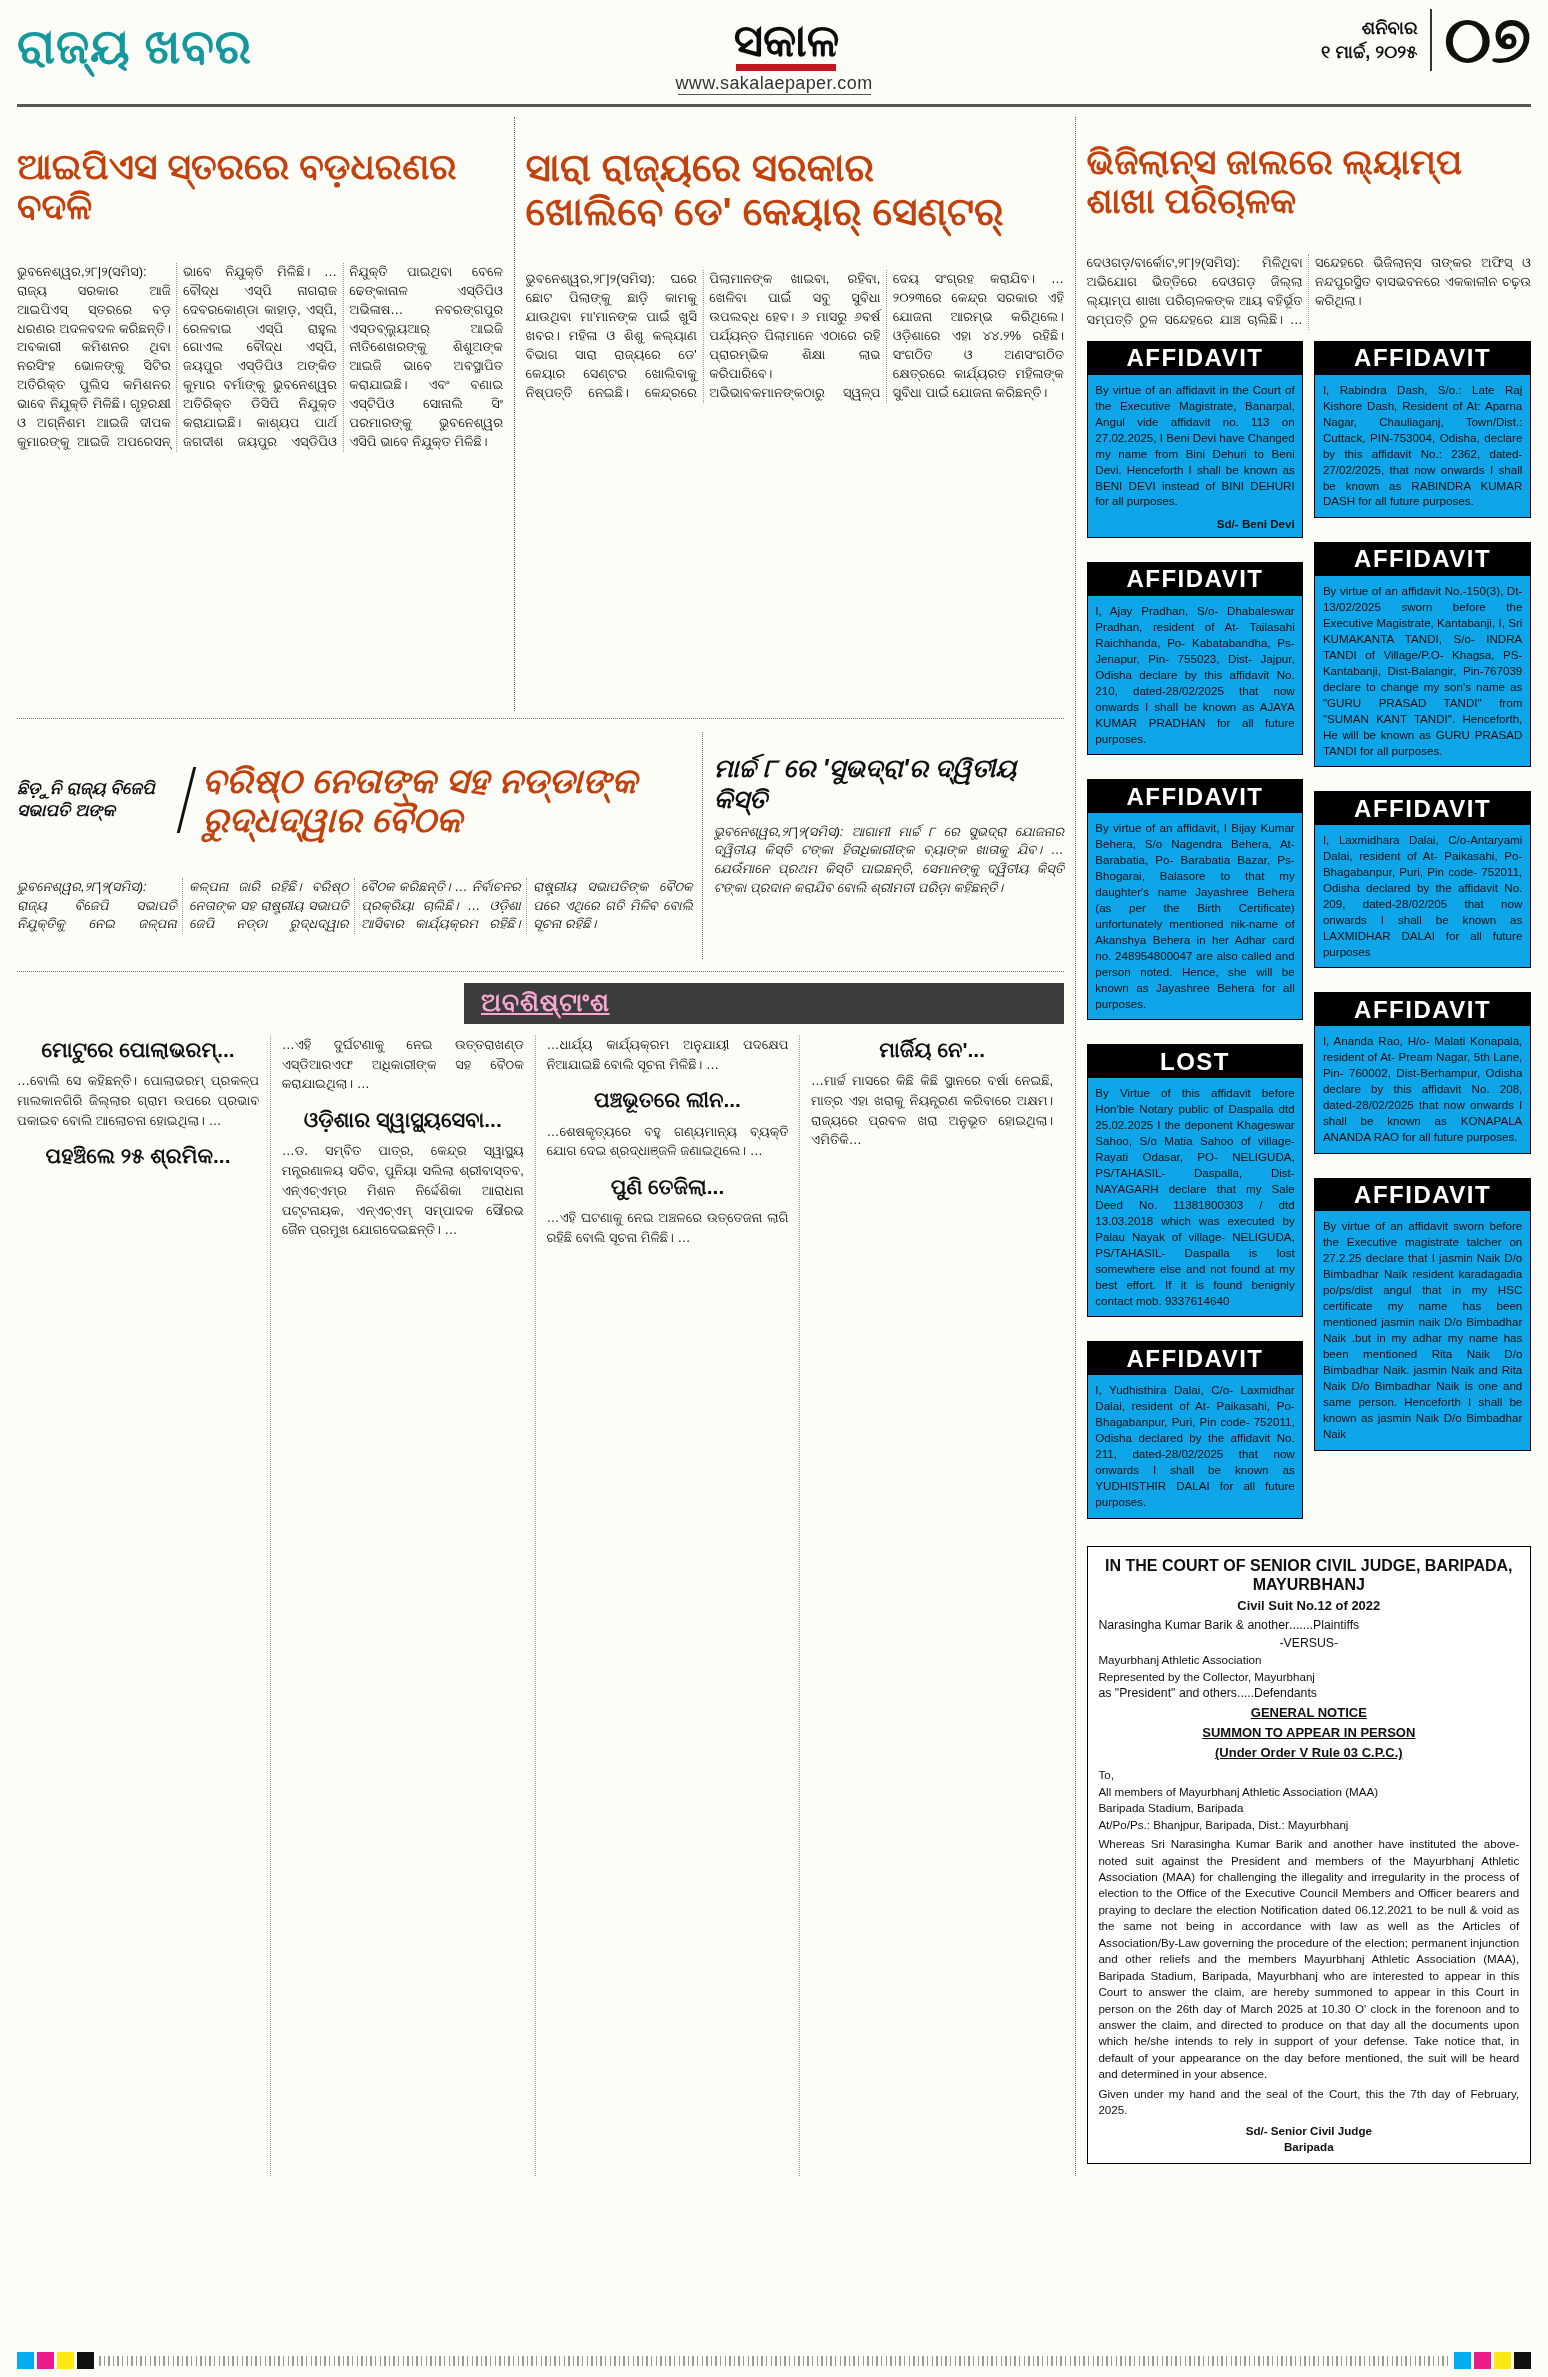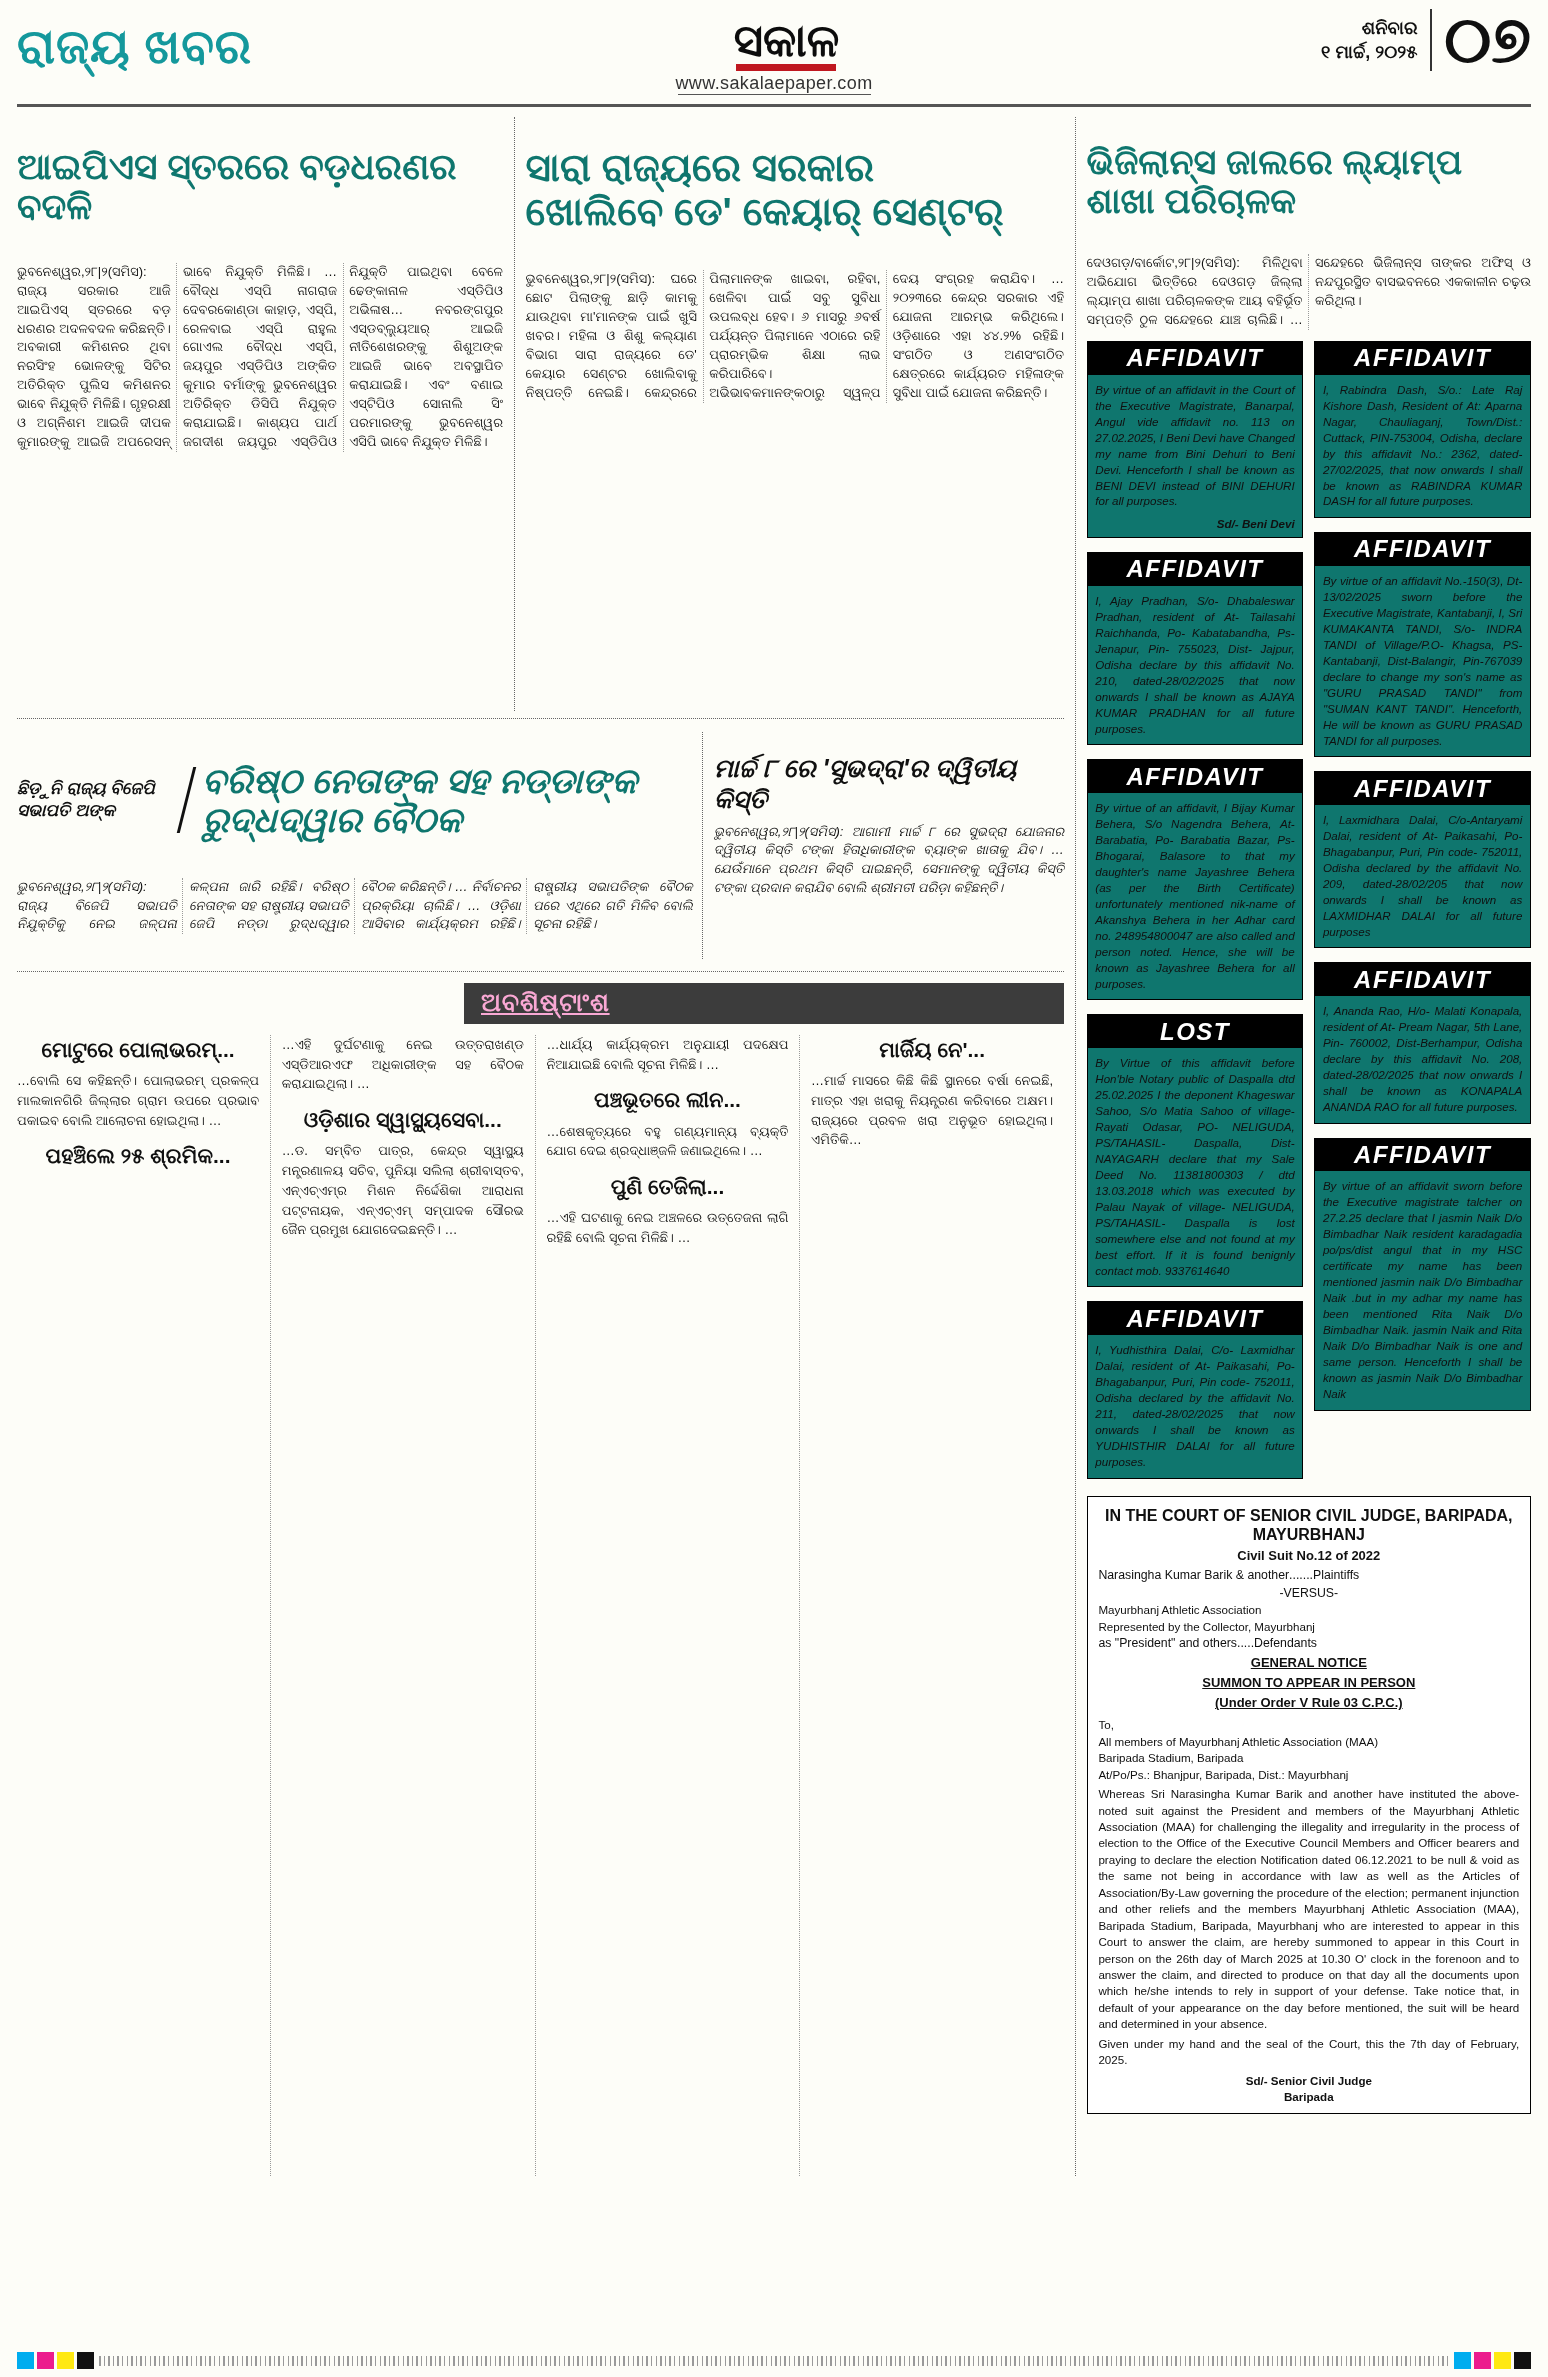--- a/index.html
+++ b/index.html
@@ -29,21 +29,21 @@
   .barcode{flex:1;height:20px;border-top:1.5px solid #333;
            background:repeating-linear-gradient(90deg,#1d1d1d 0 2.3px,transparent 2.3px 7px);
            border-bottom:5.4px solid #8d8d8d;}
   .double-rule{height:3.9px;border-top:2.3px solid #555;border-bottom:0.8px solid #555;margin-top:3.1px;}
 
   
   .content{display:flex;margin-top:9.3px;align-items:stretch;}
   .left-main{width:1047px;flex:0 0 auto;}
   .right-rail{flex:1;border-left:1.5px dotted #666;margin-left:10.8px;padding-left:10.8px;}
 
-  .art-head{font-weight:700;line-height:1.12;color:#0f766e;}
+  .art-head{font-weight:700;line-height:1.12;color:#c2410c;}
   .body-text{font-size:13px;line-height:1.46;text-align:justify;}
   .cols2{column-count:2;column-gap:12.3px;column-rule:0.8px dotted #999;}
   .cols3{column-count:3;column-gap:12.3px;column-rule:0.8px dotted #999;}
   .cols4{column-count:4;column-gap:12.3px;column-rule:0.8px dotted #999;}
 
   .row-a{display:flex;min-height:594px;}
   .art-ips{width:486px;flex:0 0 auto;}
   .ips-head{font-size:36px;padding:6.2px 0 10.8px;}
   .art-daycare{flex:1;border-left:1.5px dotted #666;margin-left:10.8px;padding-left:10.8px;}
   .daycare-head{font-size:39px;padding:3.1px 0 10.8px;max-width:494px;}
@@ -67,21 +67,21 @@
   .rem-col:first-child{border-left:none;padding-left:0;}
   .rem-head{font-size:21px;font-weight:700;text-align:center;margin:14px 0 9.3px;}
   .rem-col .rem-head:first-child{margin-top:3.1px;}
   .rem-p{font-size:13px;line-height:1.52;text-align:justify;margin:0 0 10.8px;}
 
   
   .vig-head{font-size:35px;padding:1.5px 0 10.8px;}
   .art-vigilance{margin-bottom:10.8px;}
   .aff-cols{display:flex;gap:10.8px;margin-top:7.7px;}
   .aff-col{flex:1;min-width:0;}
-  .aff-box{border:1.5px solid #000;margin-bottom:14px;background:#0f766e;font-style:italic;}
+  .aff-box{border:1.5px solid #000;margin-bottom:24px;background:#0ea5e9;}
   .aff-box .hd{background:#000;color:#fff;text-align:center;font-weight:800;
                font-size:24px;letter-spacing:1.5px;padding:2.3px 0;}
   .aff-box .bd{padding:7px 7.7px 7.7px;font-size:11.6px;line-height:1.38;text-align:justify;}
   .aff-sign{text-align:right;font-weight:700;padding:0 7.7px 7px;font-size:11.6px;}
 
   .court{border:1.5px solid #000;padding:9.3px 10.8px;font-size:11.6px;line-height:1.42;margin-top:3.1px;background:#fff;}
   .court .title{font-weight:700;font-size:16px;text-align:center;line-height:1.2;}
   .court .suit{text-align:center;font-weight:700;font-size:13px;margin:3.1px 0 1.5px;}
   .party-row{display:flex;justify-content:flex-start;font-size:12.3px;}
   .versus{text-align:center;font-size:12.3px;}

